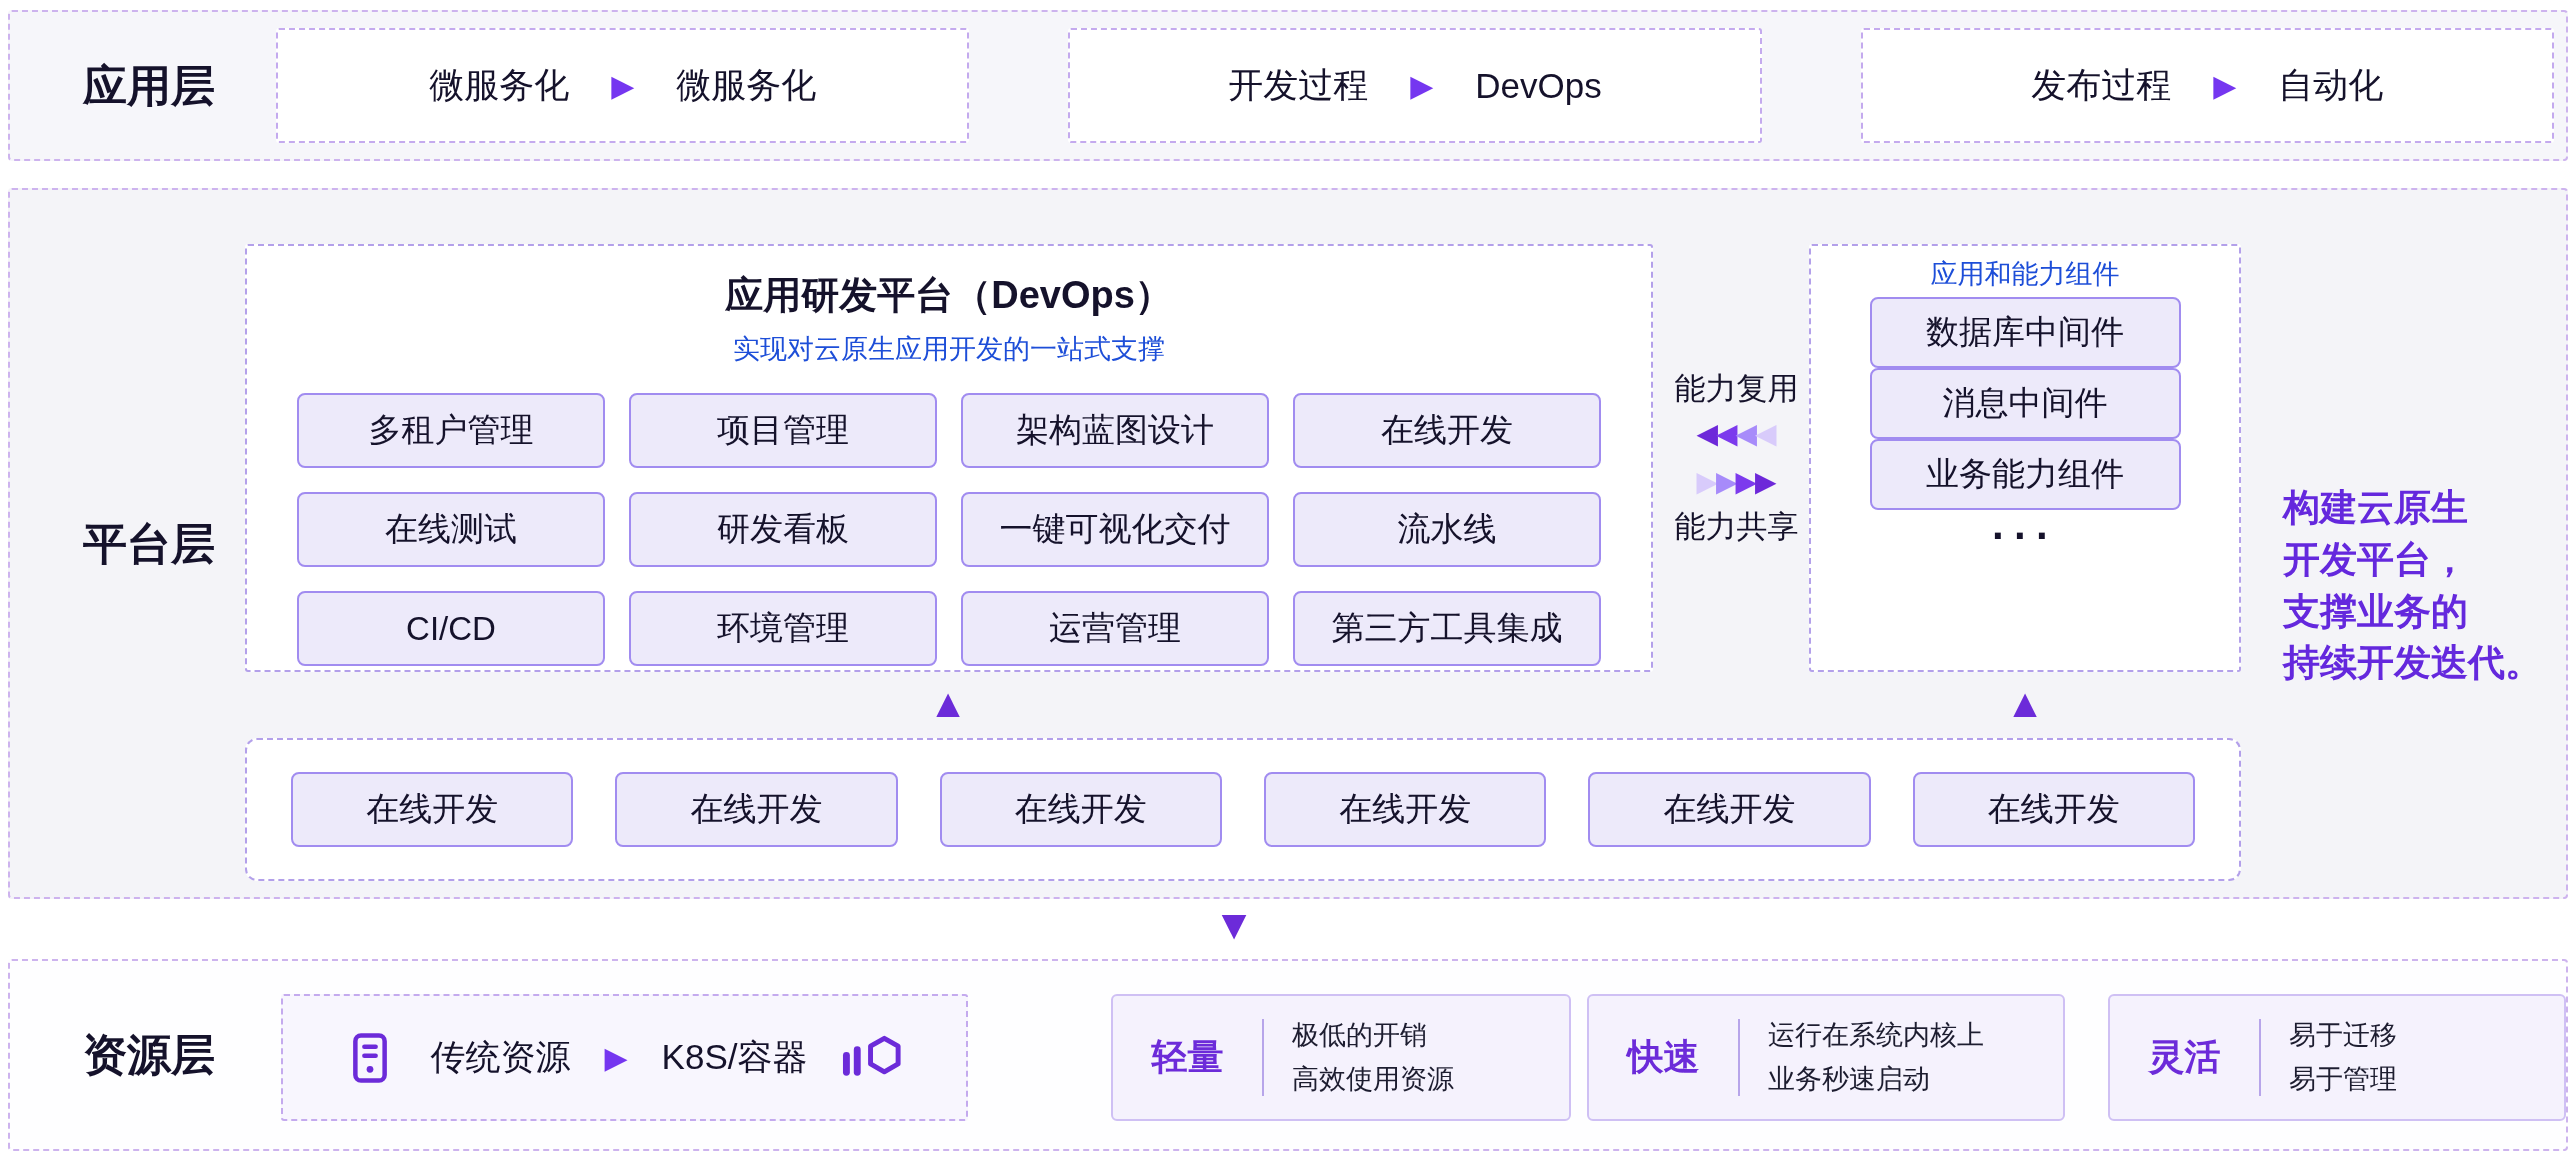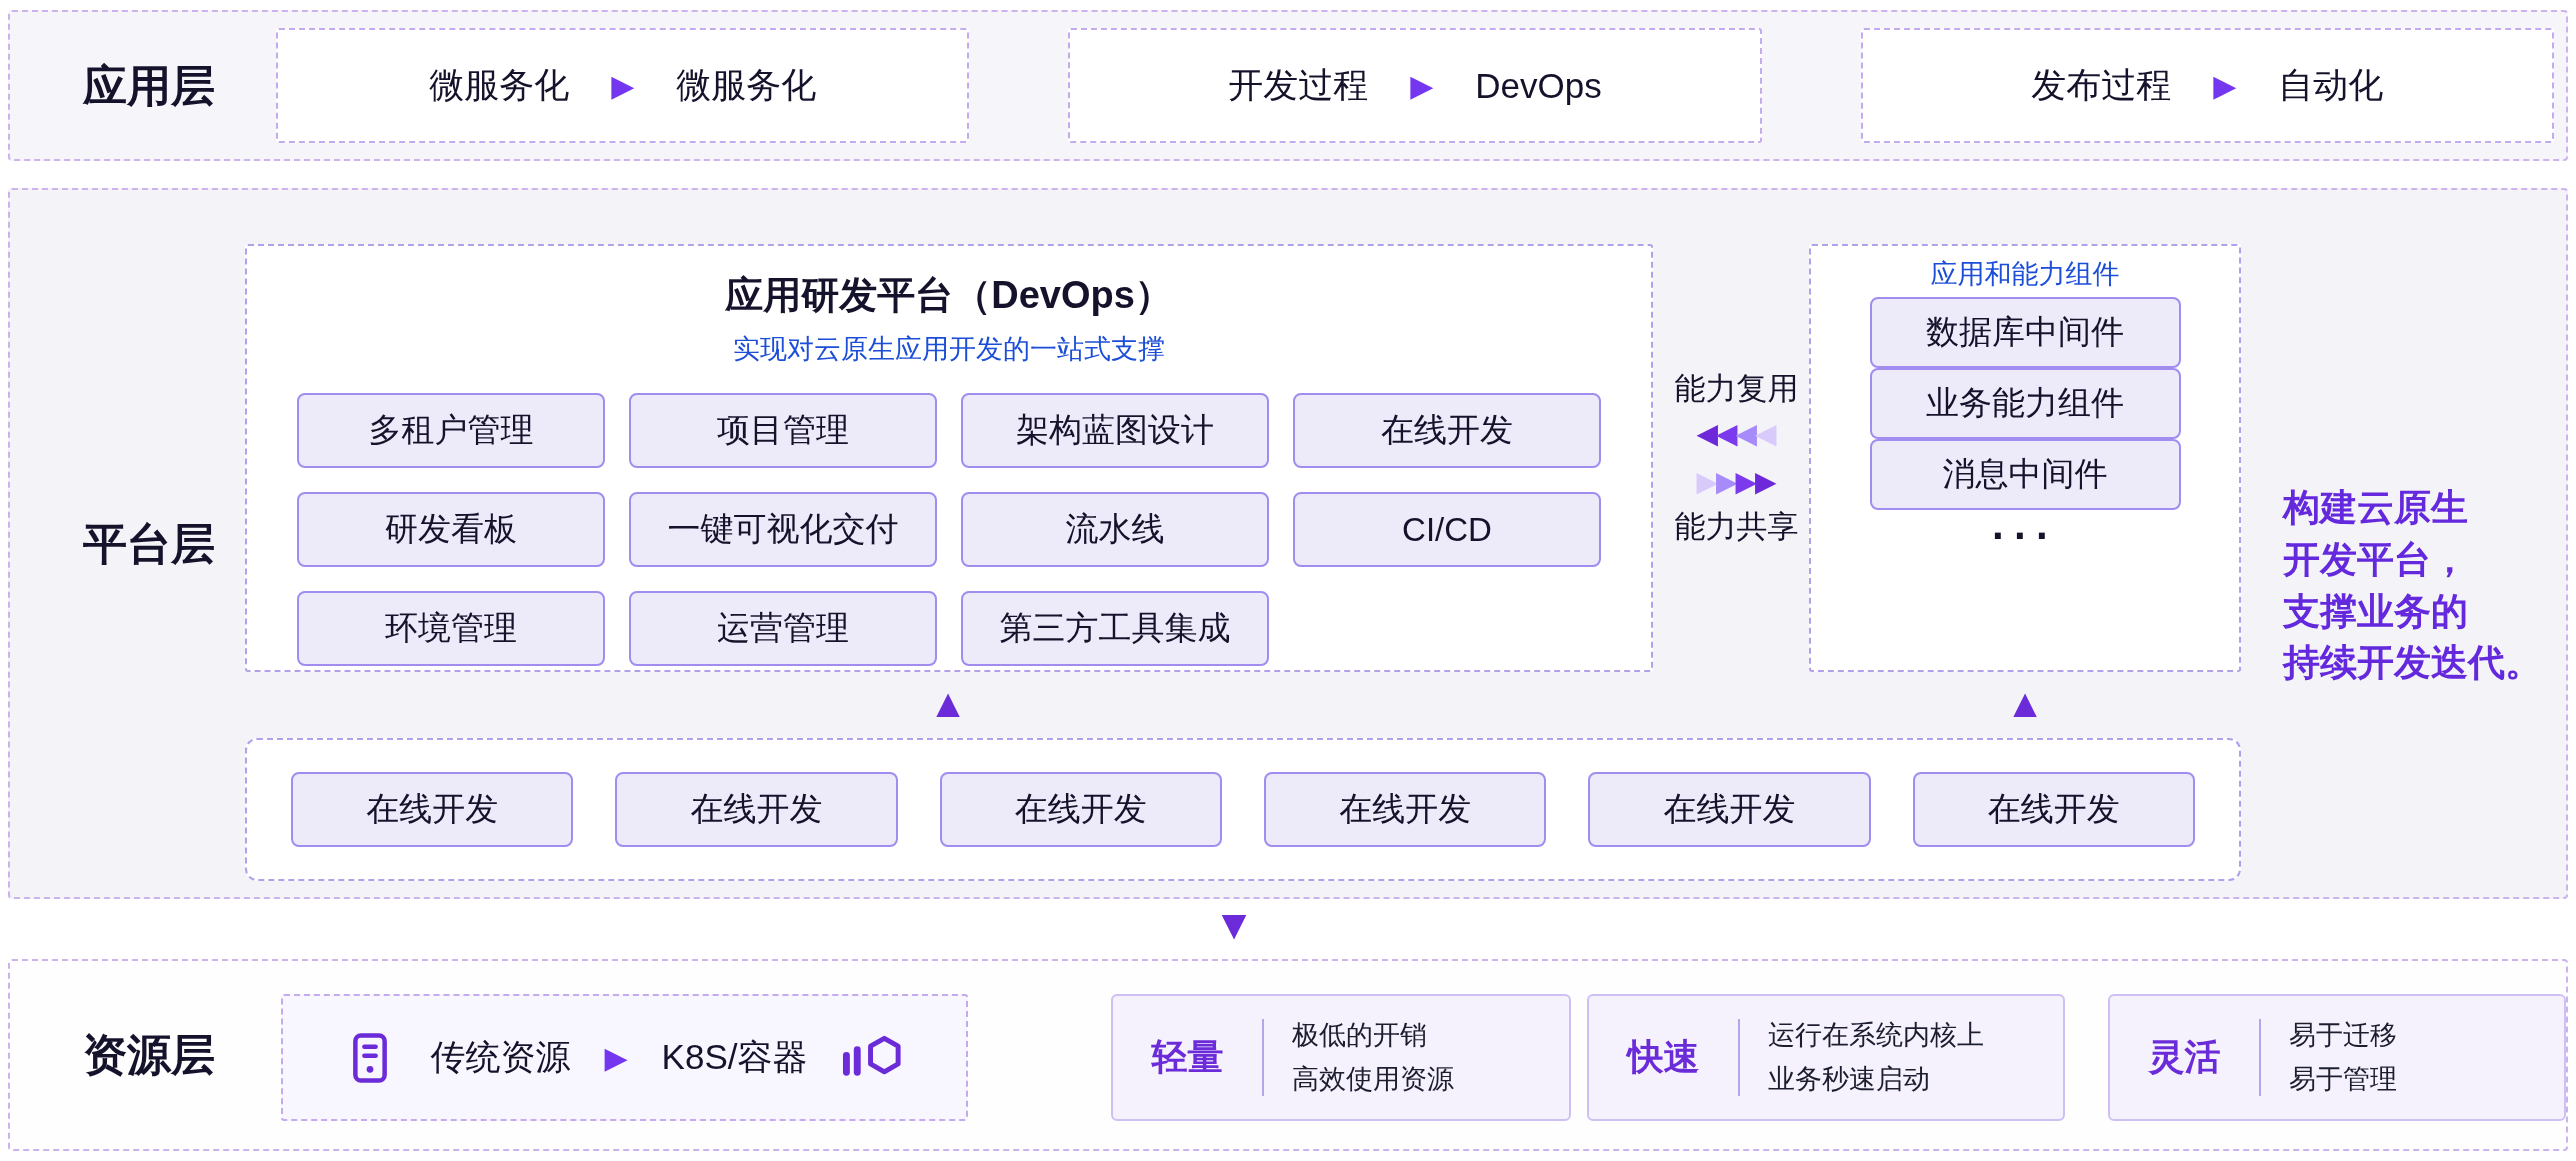--- a/index.html
+++ b/index.html
@@ -130,20 +130,21 @@
     <div class="layer-label">平台层</div>
 
     <div class="devops-box">
       <div class="panel-title">应用研发平台（DevOps）</div>
       <div class="panel-sub">实现对云原生应用开发的一站式支撑</div>
       <div class="devops-grid">
         <div class="pill">多租户管理</div>
         <div class="pill">项目管理</div>
         <div class="pill">架构蓝图设计</div>
         <div class="pill">在线开发</div>
+        <div class="pill">在线测试</div>
         <div class="pill">研发看板</div>
         <div class="pill">一键可视化交付</div>
         <div class="pill">流水线</div>
         <div class="pill">CI/CD</div>
         <div class="pill">环境管理</div>
         <div class="pill">运营管理</div>
         <div class="pill">第三方工具集成</div>
       </div>
     </div>
 
@@ -161,22 +162,22 @@
         <span class="ar3">▶</span>
         <span class="ar4">▶</span>
       </div>
       <div class="clabel">能力共享</div>
     </div>
 
     <div class="asset-box">
       <div class="panel-sub">应用和能力组件</div>
       <div class="asset-items">
         <div class="pill">数据库中间件</div>
+        <div class="pill">消息中间件</div>
         <div class="pill">业务能力组件</div>
-        <div class="pill">消息中间件</div>
       </div>
       <div class="asset-dots">···</div>
     </div>
 
     <div class="tagline">
       <div>构建云原生</div>
       <div>开发平台，</div>
       <div>支撑业务的</div>
       <div>持续开发迭代。</div>
     </div>

